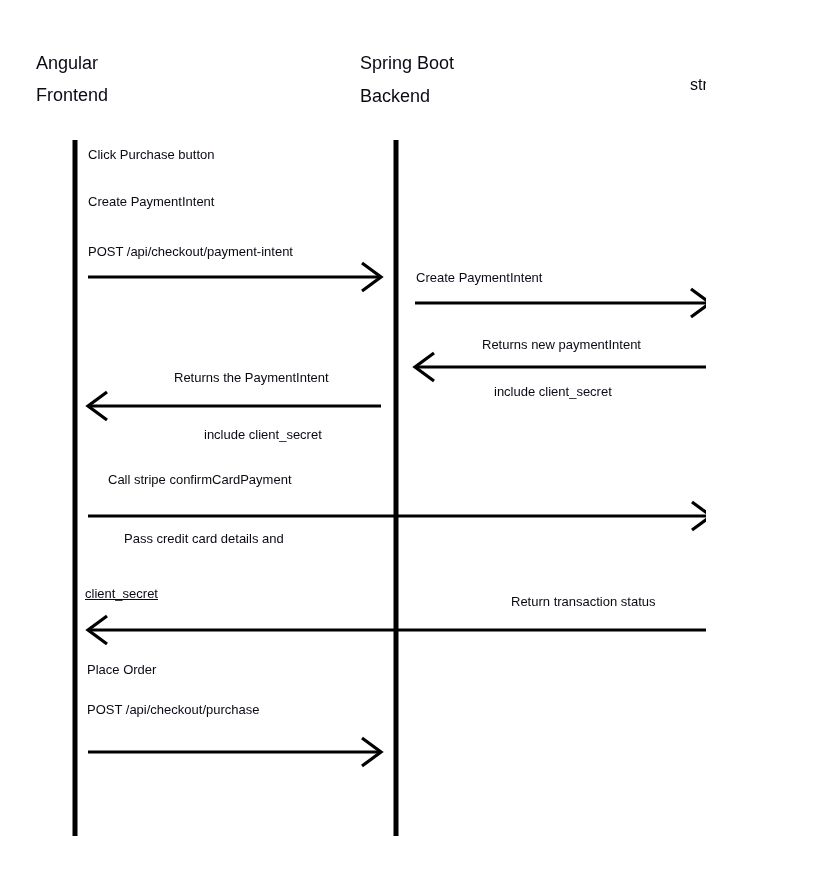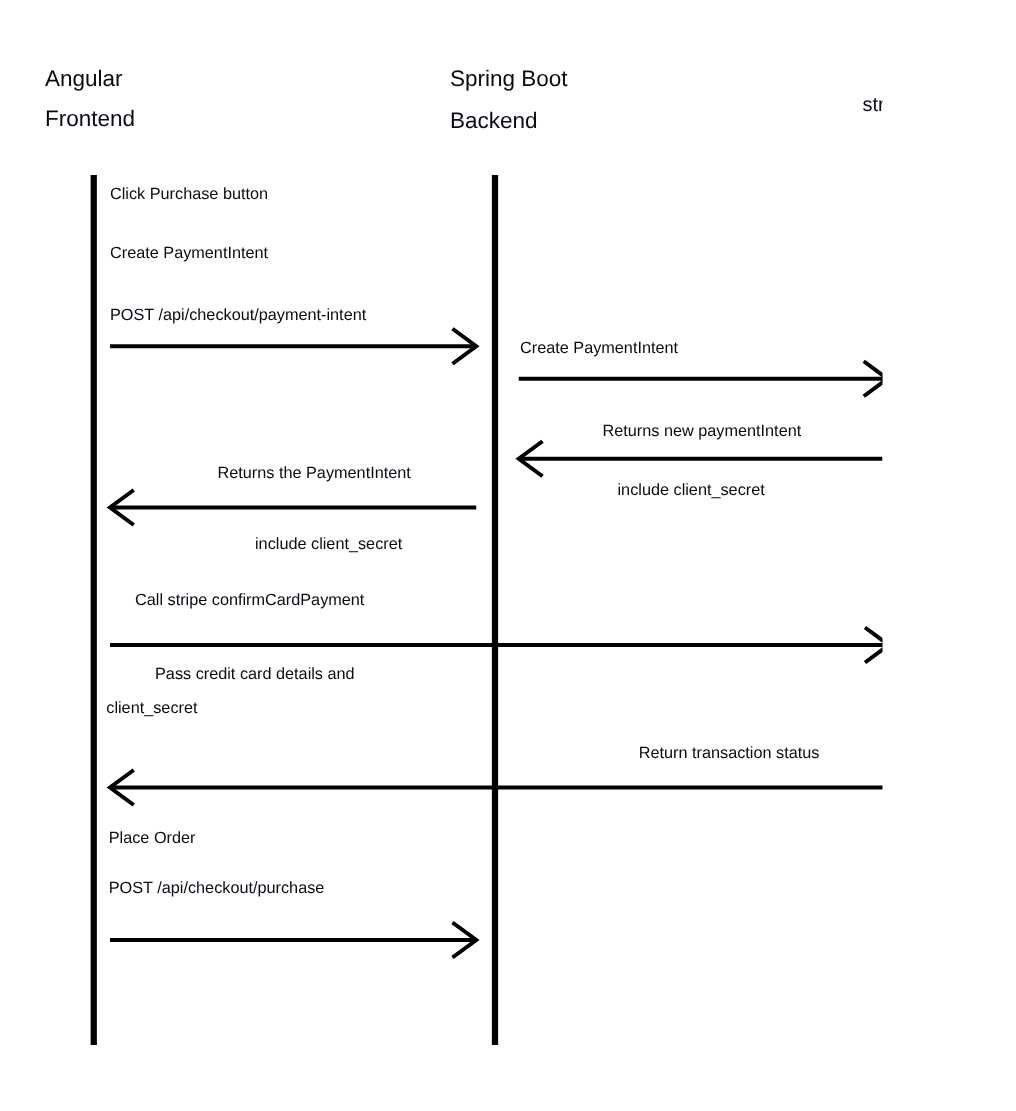--- a/index.html
+++ b/index.html
@@ -95,19 +95,19 @@
       <div class="lbl msg" style="left: 88px; top: 145px;">Click Purchase button</div>
       <div class="lbl msg" style="left: 88px; top: 192px;">Create PaymentIntent</div>
       <div class="lbl msg" style="left: 88px; top: 222px; margin-top: 20px;">POST /api/checkout/payment-intent</div>
       <div class="lbl msg" style="left: 416px; top: 268px;">Create PaymentIntent</div>
       <div class="lbl msg" style="left: 482px; top: 335px;">Returns new paymentIntent</div>
       <div class="lbl msg" style="left: 494px; top: 382px;">include client_secret</div>
       <div class="lbl msg" style="left: 160px; top: 368px; margin-left: 14px;">Returns the PaymentIntent</div>
       <div class="lbl msg" style="left: 204px; top: 425px;">include client_secret</div>
       <div class="lbl msg" style="left: 108px; top: 470px; text-align: center;">Call stripe confirmCardPayment</div>
       <div class="lbl msg" style="left: 88px; top: 529px; margin-left: 36px;">Pass  credit card details and</div>
-      <div class="lbl msg" style="left: 85px; top: 556px;">client_secret</div>
+      <div class="lbl msg" style="left: 85px; top: 584px; text-decoration: underline;">client_secret</div>
       <div class="lbl msg" style="left: 511px; top: 592px; text-align: right;">Return transaction status</div>
       <div class="lbl msg" style="left: 87px; top: 660px;">Place Order</div>
       <div class="lbl msg" style="left: 87px; top: 700px;">POST /api/checkout/purchase</div>
     </div>
 
 </div>
 
 </body></html>

